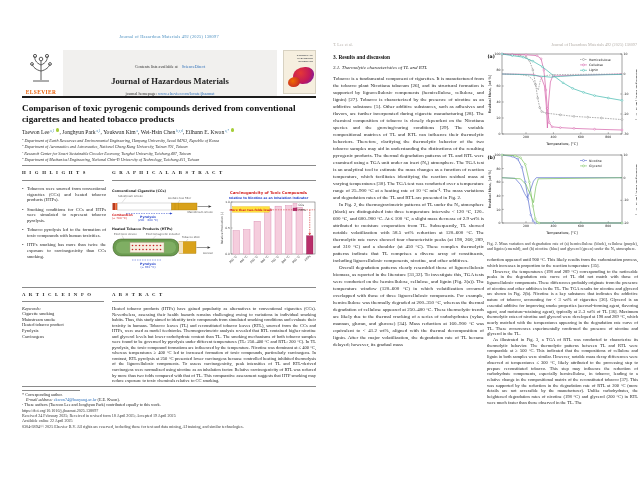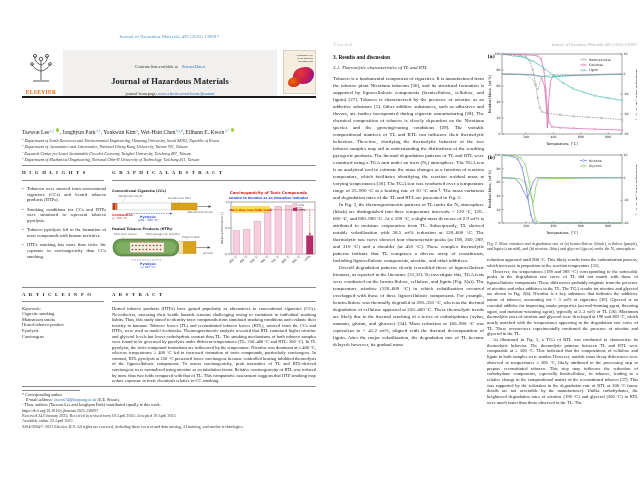--- a/index.html
+++ b/index.html
@@ -100,20 +100,21 @@
       <div class="cvline">JOURNAL OF</div>
       <div class="cvline">HAZARDOUS</div>
       <div class="cvline">MATERIALS</div>
     </div>
     <div class="blob" style="left:9px;top:16px;width:21px;height:17px"></div>
     <div class="blob" style="left:4px;top:26px;width:12px;height:10px;background:radial-gradient(circle at 40% 40%,#ef6c00,#c62828 80%)"></div>
   </div>
 
   <div class="abs rule" style="left:22px;top:96px;width:294px;height:2.2px"></div>
 
+  <div class="abs title" style="left:22px;top:103px;width:282px">Comparison of toxic pyrogenic compounds derived from conventional cigarettes and heated tobacco products</div>
 
   <div class="abs authors" style="left:22px;top:128px;width:292px"><span>Taewon Lee</span><sup class="asup"> a,1</sup><span class="orcid"></span>, <span>Jonghyun Park</span><sup class="asup"> a,1</sup>, <span>Youkwan Kim</span><sup class="asup"> a</sup>, <span>Wei-Hsin Chen</span><sup class="asup"> b,c,d</sup>, <span>Eilhann E. Kwon</span><sup class="asup"> a,*</sup><span class="orcid"></span></div>
 
   <div class="abs affil" style="left:22px;top:137px;width:292px">
       <div><sup>a</sup> Department of Earth Resources and Environmental Engineering, Hanyang University, Seoul 04763, Republic of Korea</div>
       <div><sup>b</sup> Department of Aeronautics and Astronautics, National Cheng Kung University, Tainan 701, Taiwan</div>
       <div><sup>c</sup> Research Center for Smart Sustainable Circular Economy, Tunghai University, Taichung 407, Taiwan</div>
       <div><sup>d</sup> Department of Mechanical Engineering, National Chin-Yi University of Technology, Taichung 411, Taiwan</div>
     </div>
 

